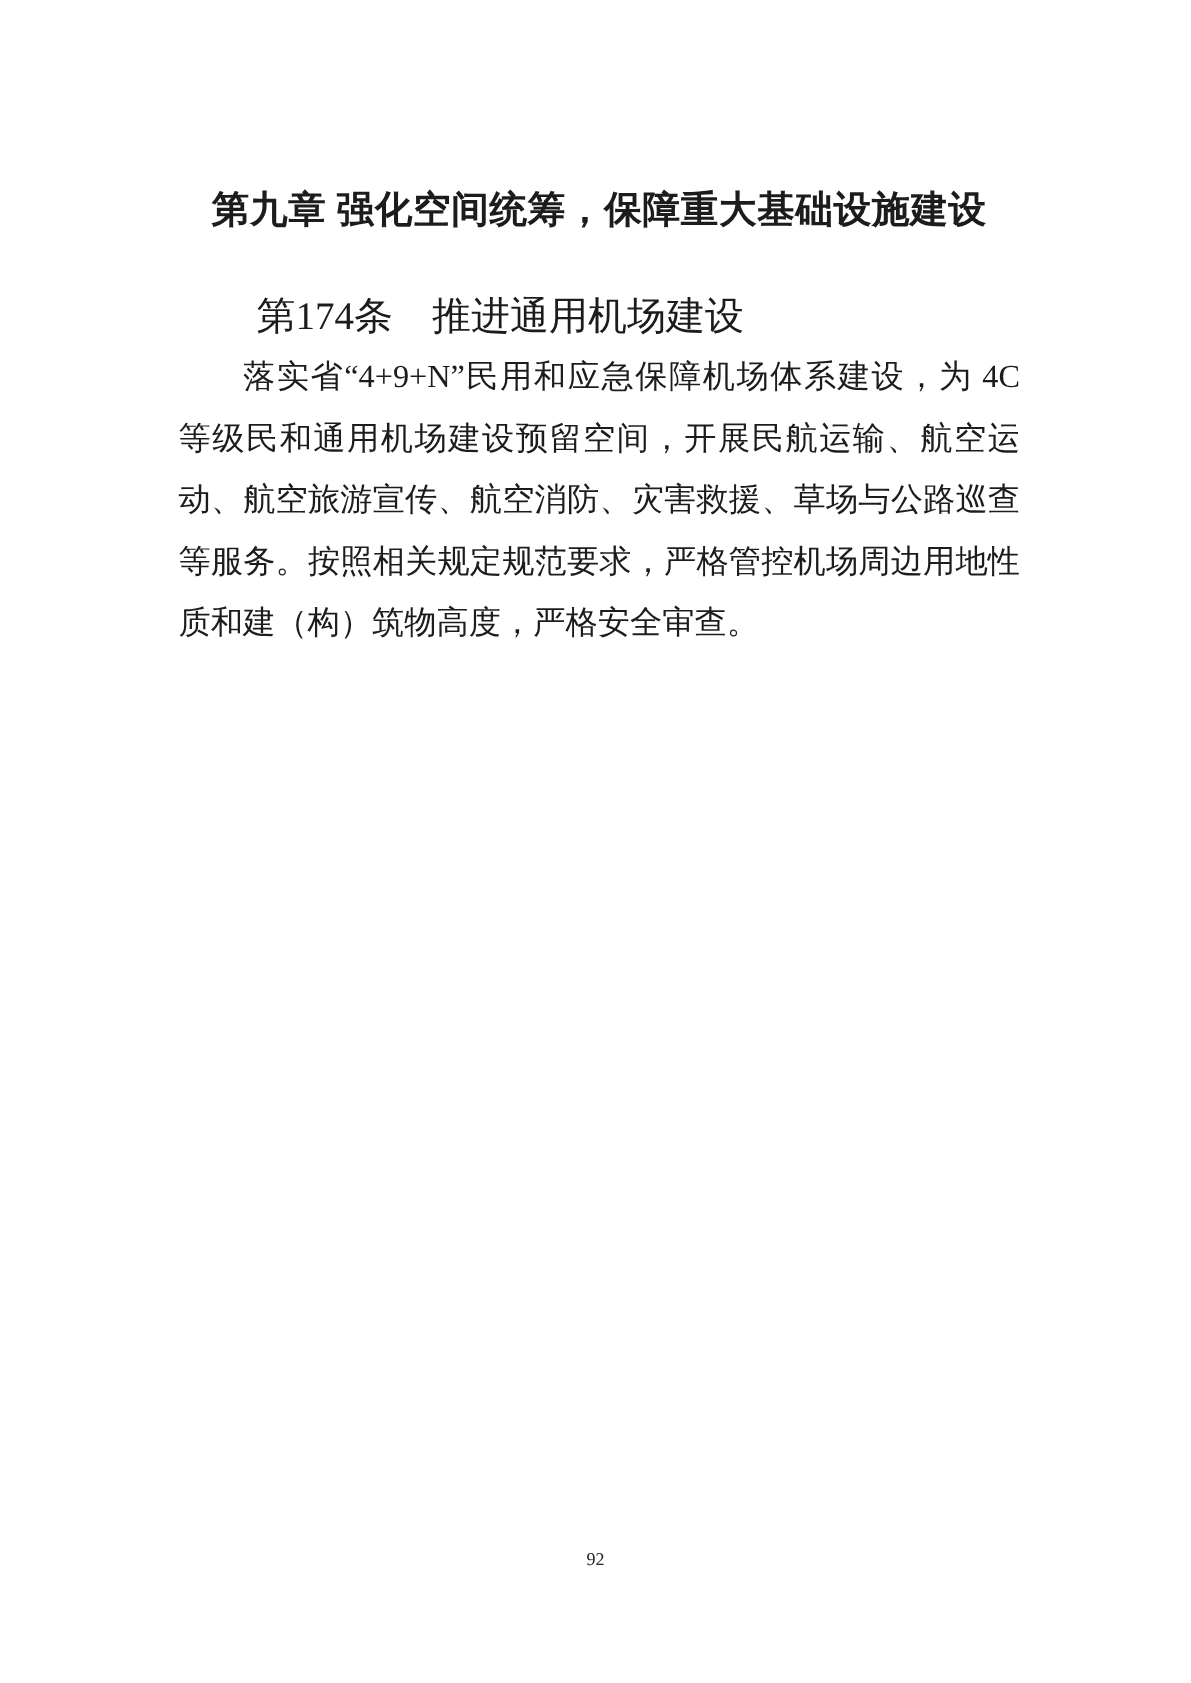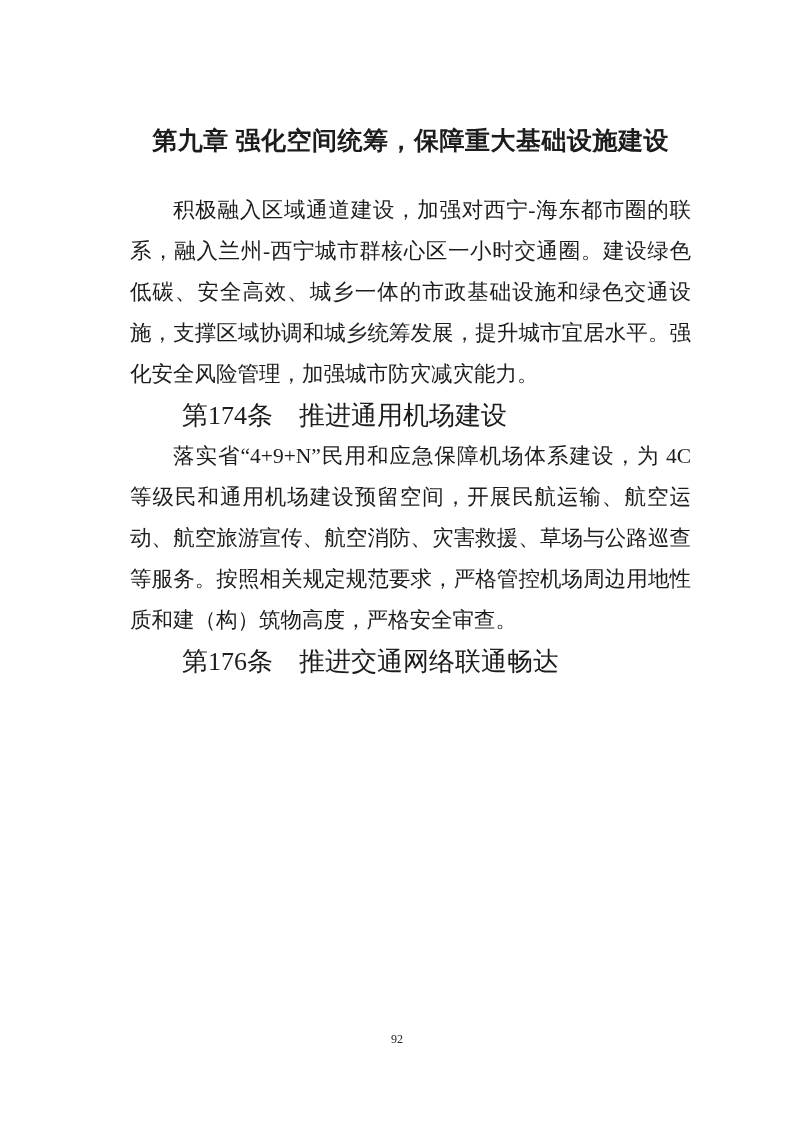--- a/index.html
+++ b/index.html
@@ -11,21 +11,21 @@
     position: relative;
     width: 794px;
     height: 1122px;
     background: #ffffff;
     overflow: hidden;
     font-family: "Liberation Serif", "DejaVu Serif", serif;
     color: #1c1c1c;
   }
   .content {
     position: absolute;
-    left: 130px;
+    left: 119px;
     top: 118px;
     width: 561px;
   }
   .chapter-title {
     margin: 0 0 26px 0;
     font-size: 25px;
     font-weight: bold;
     line-height: 46px;
     text-align: center;
     letter-spacing: 0.5px;
@@ -71,28 +71,26 @@
   }
 </style>
 </head>
 <body>
 
 <div class="page">
   <div class="content">
 
     <h1 class="chapter-title">第九章 强化空间统筹，保障重大基础设施建设</h1>
 
-    <p class="body-para">积极融入区域通道建设，加强对西宁-海东都市圈的联系，融入兰州-西宁城市群核心区一小时交通圈。建设绿色低碳、安全高效、城乡一体的市政基础设施和绿色交通设施，支撑区域协调和城乡统筹发展，提升城市宜居水平。强化安全风险管理，加强城市防灾减灾能力。</p>
 
 
     <h3 class="article-title"><span>第174条</span><span class="heading-gap">推进通用机场建设</span></h3>
 
     <p class="body-para">落实省“4+9+N”民用和应急保障机场体系建设，为 4C 等级民和通用机场建设预留空间，开展民航运输、航空运动、航空旅游宣传、航空消防、灾害救援、草场与公路巡查等服务。按照相关规定规范要求，严格管控机场周边用地性质和建（构）筑物高度，严格安全审查。</p>
 
 
 
-    <h3 class="article-title"><span>第176条</span><span class="heading-gap">推进交通网络联通畅达</span></h3>
 
 
   </div>
 
   <div class="page-number">92</div>
 </div>
 
 </body></html>

